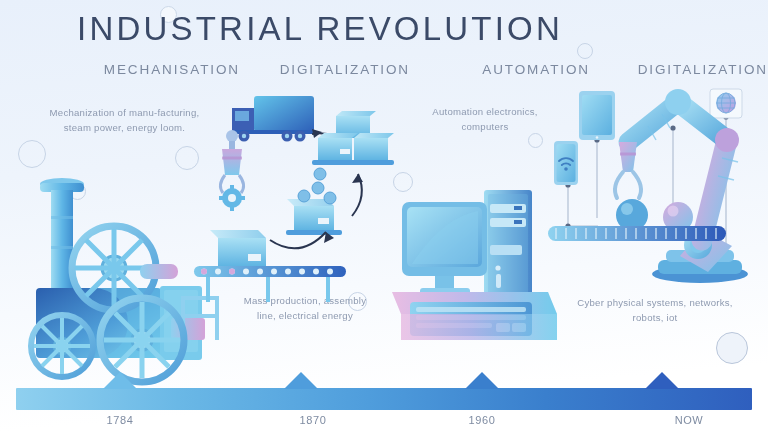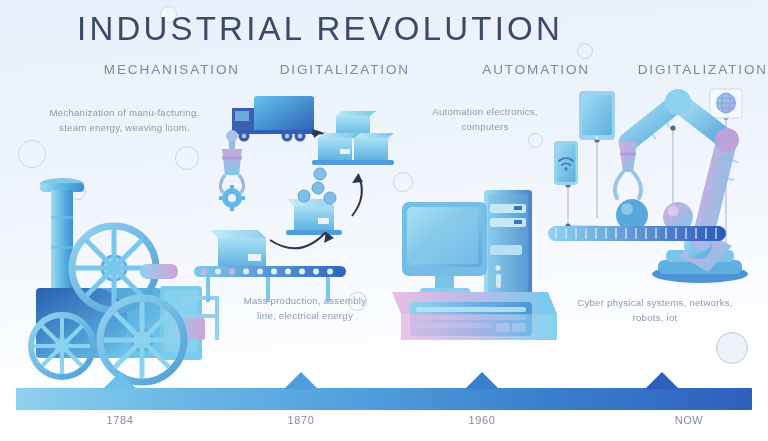--- a/index.html
+++ b/index.html
@@ -78,21 +78,21 @@
   <div class="circ fill" style="left:716px;top:332px;width:30px;height:30px;"></div>
   <div class="circ ring" style="left:69px;top:183px;width:15px;height:15px;"></div>
 
   <div class="title">INDUSTRIAL REVOLUTION</div>
 
   <div class="hdr h1">MECHANISATION</div>
   <div class="hdr h2">DIGITALIZATION</div>
   <div class="hdr h4">DIGITALIZATION</div>
   <div class="hdr h3">AUTOMATION</div>
 
-  <div class="desc d1">Mechanization of manu-facturing, steam energy, weaving loom.</div>
+  <div class="desc d1">Mechanization of manu-facturing, steam power, energy loom.</div>
   <div class="desc d2">Mass production, assembly line, electrical energy</div>
   <div class="desc d3">Automation electronics, computers</div>
   <div class="desc d4">Cyber physical systems, networks, robots, iot</div>
 
   <div class="illo" style="left:14px;top:168px;">
     <svg width="210" height="205" viewBox="0 0 210 205">
       <defs>
         <linearGradient id="loco-boiler" x1="0" y1="0" x2="1" y2="1">
           <stop offset="0" stop-color="#2a5fae"></stop>
             <stop offset="0.55" stop-color="#4f9ed8"></stop>
@@ -480,17 +480,17 @@
   </div>
 
   <div class="tl-bar"></div>
 
   <div class="tl-mark" style="left:103px;border-bottom:17px solid #6fbde9;"></div>
   <div class="tl-mark" style="left:284px;border-bottom:17px solid #4f9ddc;"></div>
   <div class="tl-mark" style="left:465px;border-bottom:17px solid #3a7fcd;"></div>
   <div class="tl-mark" style="left:645px;border-bottom:17px solid #2f5fbe;"></div>
 
   <div class="tl-year" style="left:85px;">1784</div>
-  <div class="tl-year" style="left:266px;">1870</div>
+  <div class="tl-year" style="left:278px;">1870</div>
   <div class="tl-year" style="left:447px;">1960</div>
   <div class="tl-year" style="left:654px;">NOW</div>
 
 </div>
 
 </body></html>

